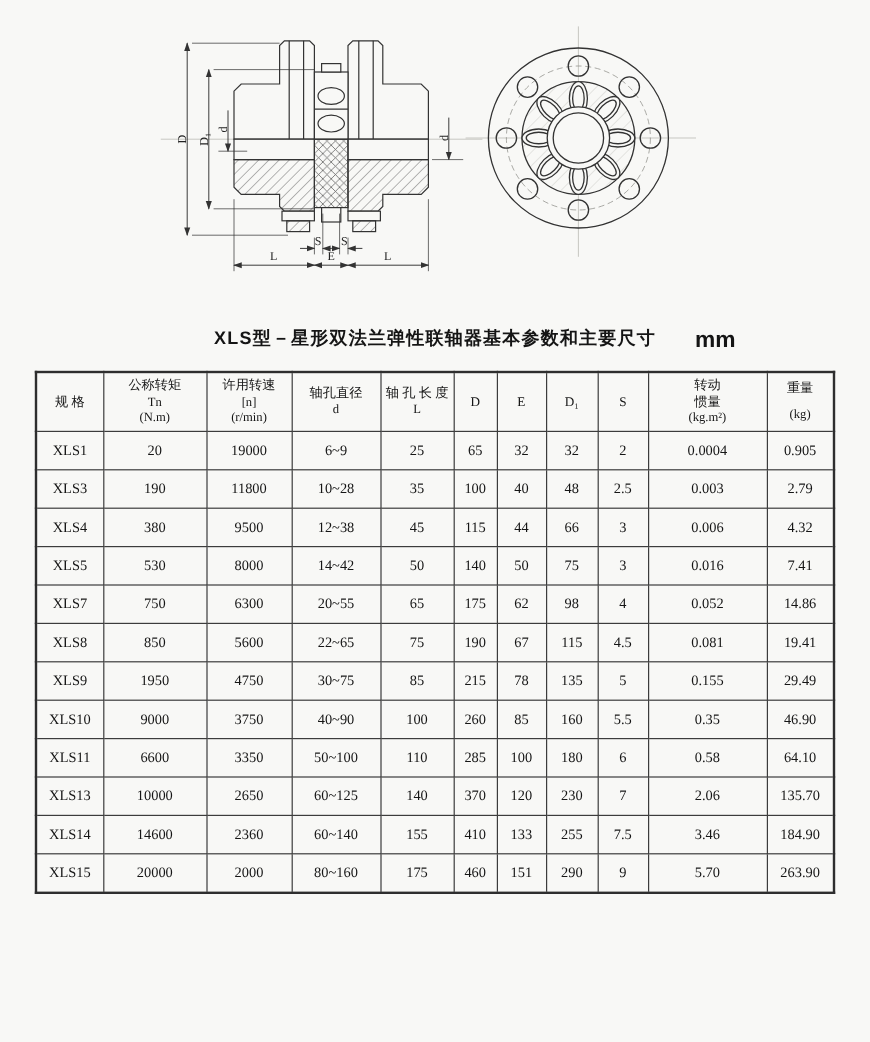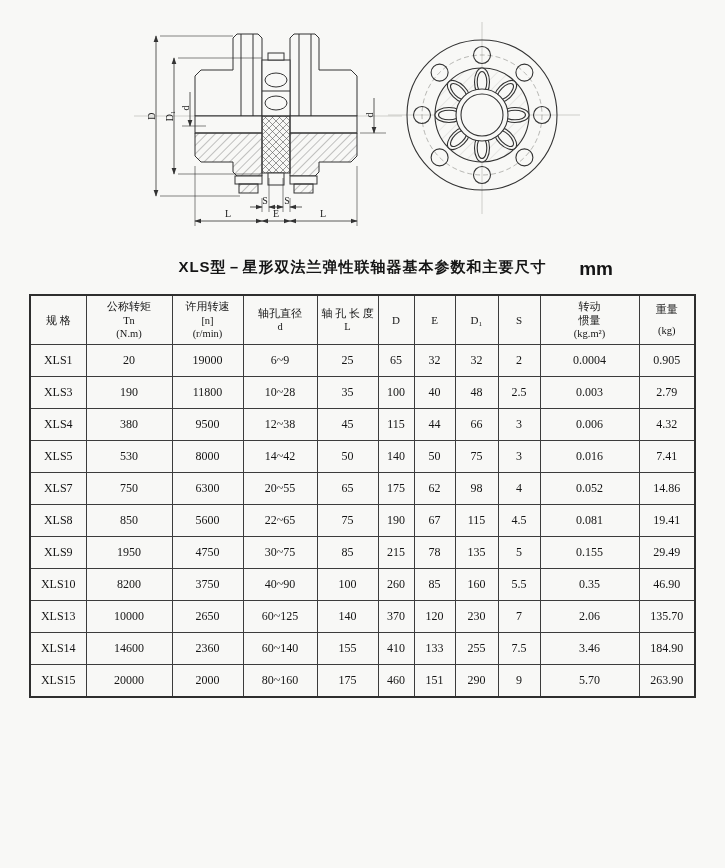--- a/index.html
+++ b/index.html
@@ -11,21 +11,21 @@
     overflow:hidden;
   }
   .page{width:725px;height:868px;position:relative;}
 
   
   .drawing-wrap{margin:16px 0 0 10px;width:705px;height:228px;}
   svg text{font-family:"Liberation Serif","DejaVu Serif",serif;}
 
   
   .title-row{
-    position:relative;height:26px;margin-top:10px;
+    position:relative;height:26px;margin-top:25px;
     display:flex;align-items:center;justify-content:center;
   }
   .doc-title{
     font-family:"Liberation Sans","DejaVu Sans",sans-serif;
     font-size:15px;font-weight:700;letter-spacing:1px;margin:0;
   }
   .unit-label{
     position:absolute;right:112px;top:4px;
     font-family:"Liberation Sans","DejaVu Sans",sans-serif;
     font-size:19px;font-weight:700;
@@ -364,30 +364,43 @@
           <td>85</td>
           <td>215</td>
           <td>78</td>
           <td>135</td>
           <td>5</td>
           <td>0.155</td>
           <td>29.49</td>
         </tr>
         <tr>
           <td>XLS10</td>
-          <td>8200</td>
+          <td>9000</td>
           <td>3750</td>
           <td>40~90</td>
           <td>100</td>
           <td>260</td>
           <td>85</td>
           <td>160</td>
           <td>5.5</td>
           <td>0.35</td>
           <td>46.90</td>
+        </tr>
+        <tr>
+          <td>XLS11</td>
+          <td>6600</td>
+          <td>3350</td>
+          <td>50~100</td>
+          <td>110</td>
+          <td>285</td>
+          <td>100</td>
+          <td>180</td>
+          <td>6</td>
+          <td>0.58</td>
+          <td>64.10</td>
         </tr>
         <tr>
           <td>XLS13</td>
           <td>10000</td>
           <td>2650</td>
           <td>60~125</td>
           <td>140</td>
           <td>370</td>
           <td>120</td>
           <td>230</td>

